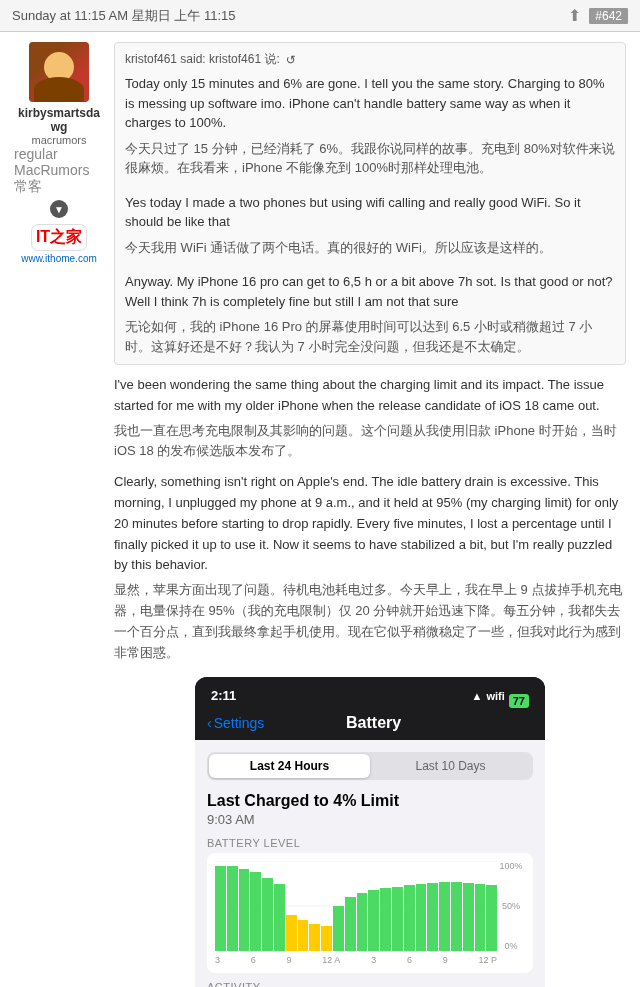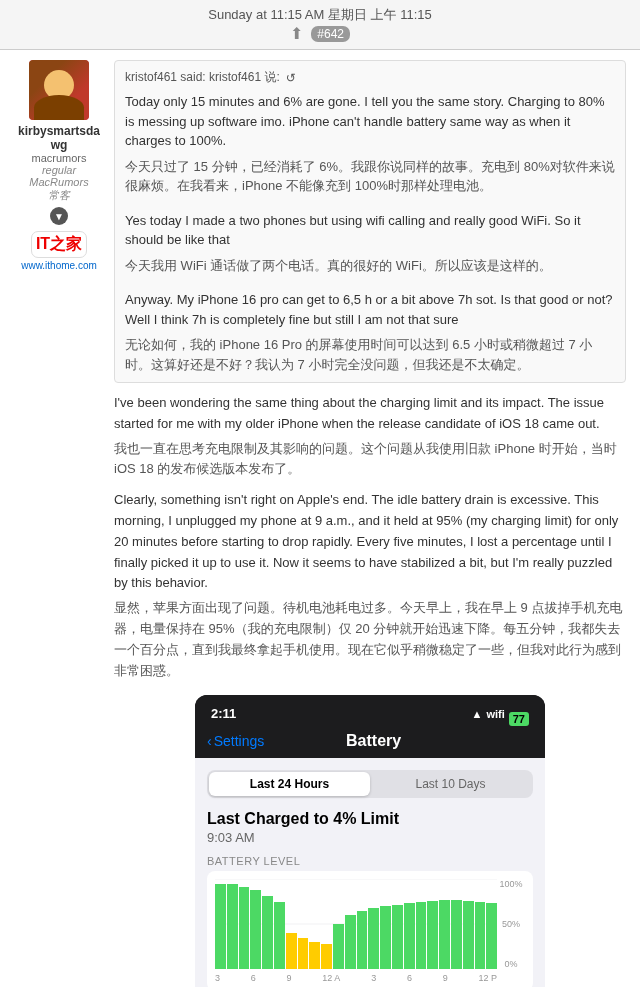--- a/index.html
+++ b/index.html
@@ -15,26 +15,25 @@
     
     .header-bar {
       background: #f5f5f5;
       border-bottom: 1px solid #ccc;
       display: flex;
       align-items: center;
       justify-content: space-between;
       padding: 6px 12px;
       font-size: 13px;
       color: #555;
-      flex-direction: column;
     }
     .header-bar .post-num {
       background: #999;
       color: #fff;
-      border-radius: 7px;
+      border-radius: 1px;
       padding: 1px 6px;
       font-size: 12px;
     }
 
     
     .post-container {
       background: #fff;
       margin: 0;
       padding: 10px 14px;
     }
@@ -93,24 +92,23 @@
       text-align: center;
       margin-top: 4px;
       word-break: break-word;
     }
     .user-group {
       font-size: 11px;
       color: #666;
       text-align: center;
     }
     .user-rank {
-      font-size: 11px;
+      font-size: 14px;
       color: #888;
-      text-align: center;
-      font-style: italic;
+      text-align: left;
     }
     .dropdown-btn {
       background: #555;
       border-radius: 50%;
       width: 18px;
       height: 18px;
       display: flex;
       align-items: center;
       justify-content: center;
       color: #fff;

